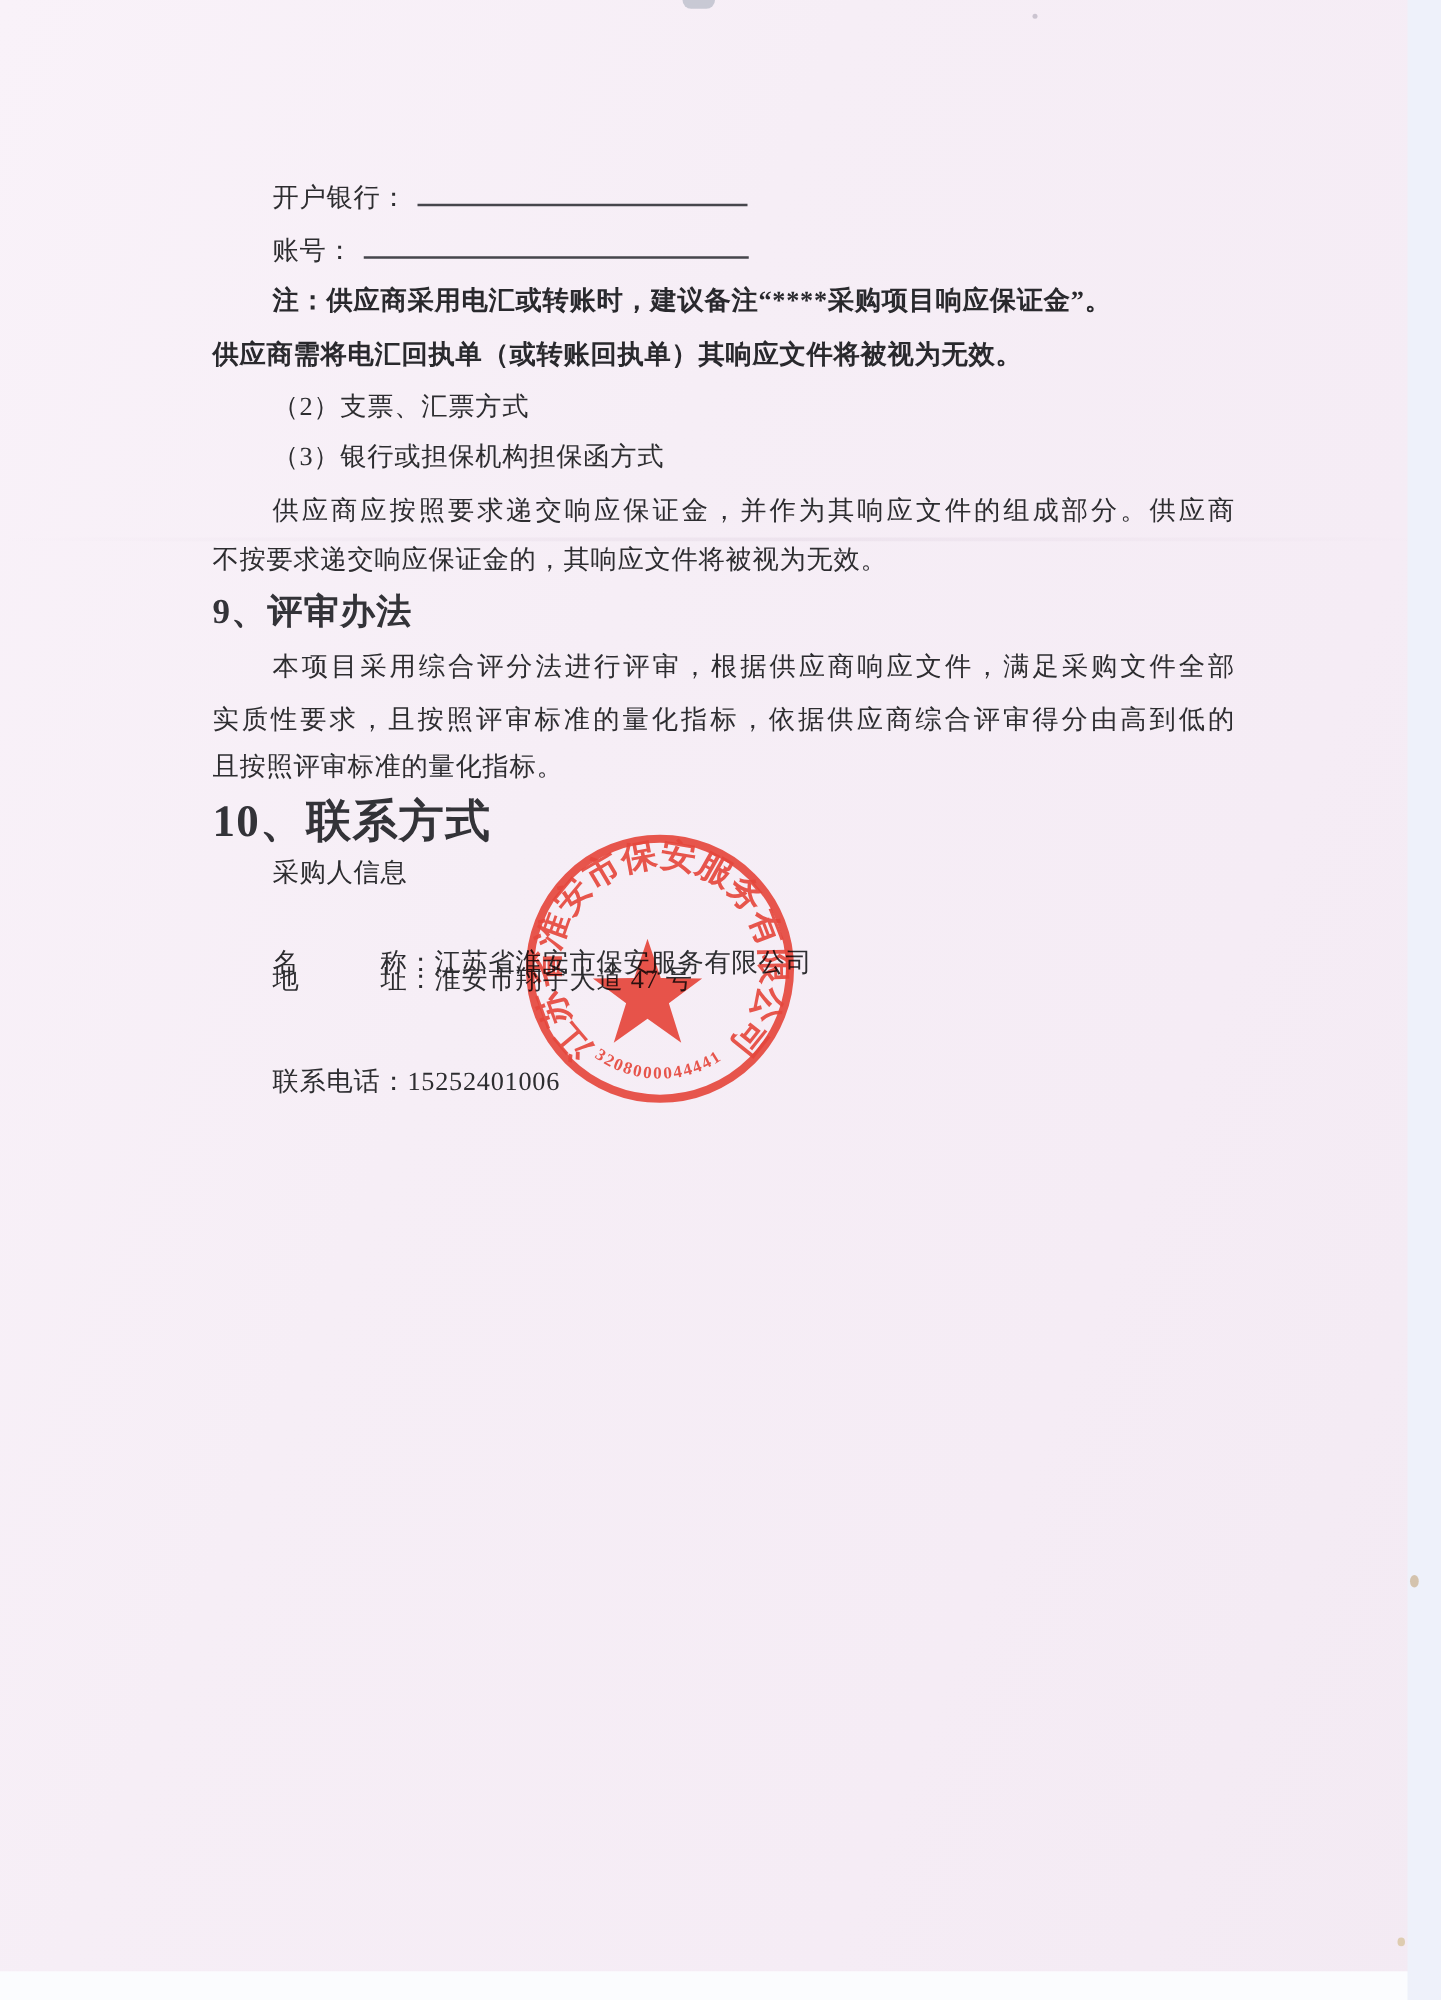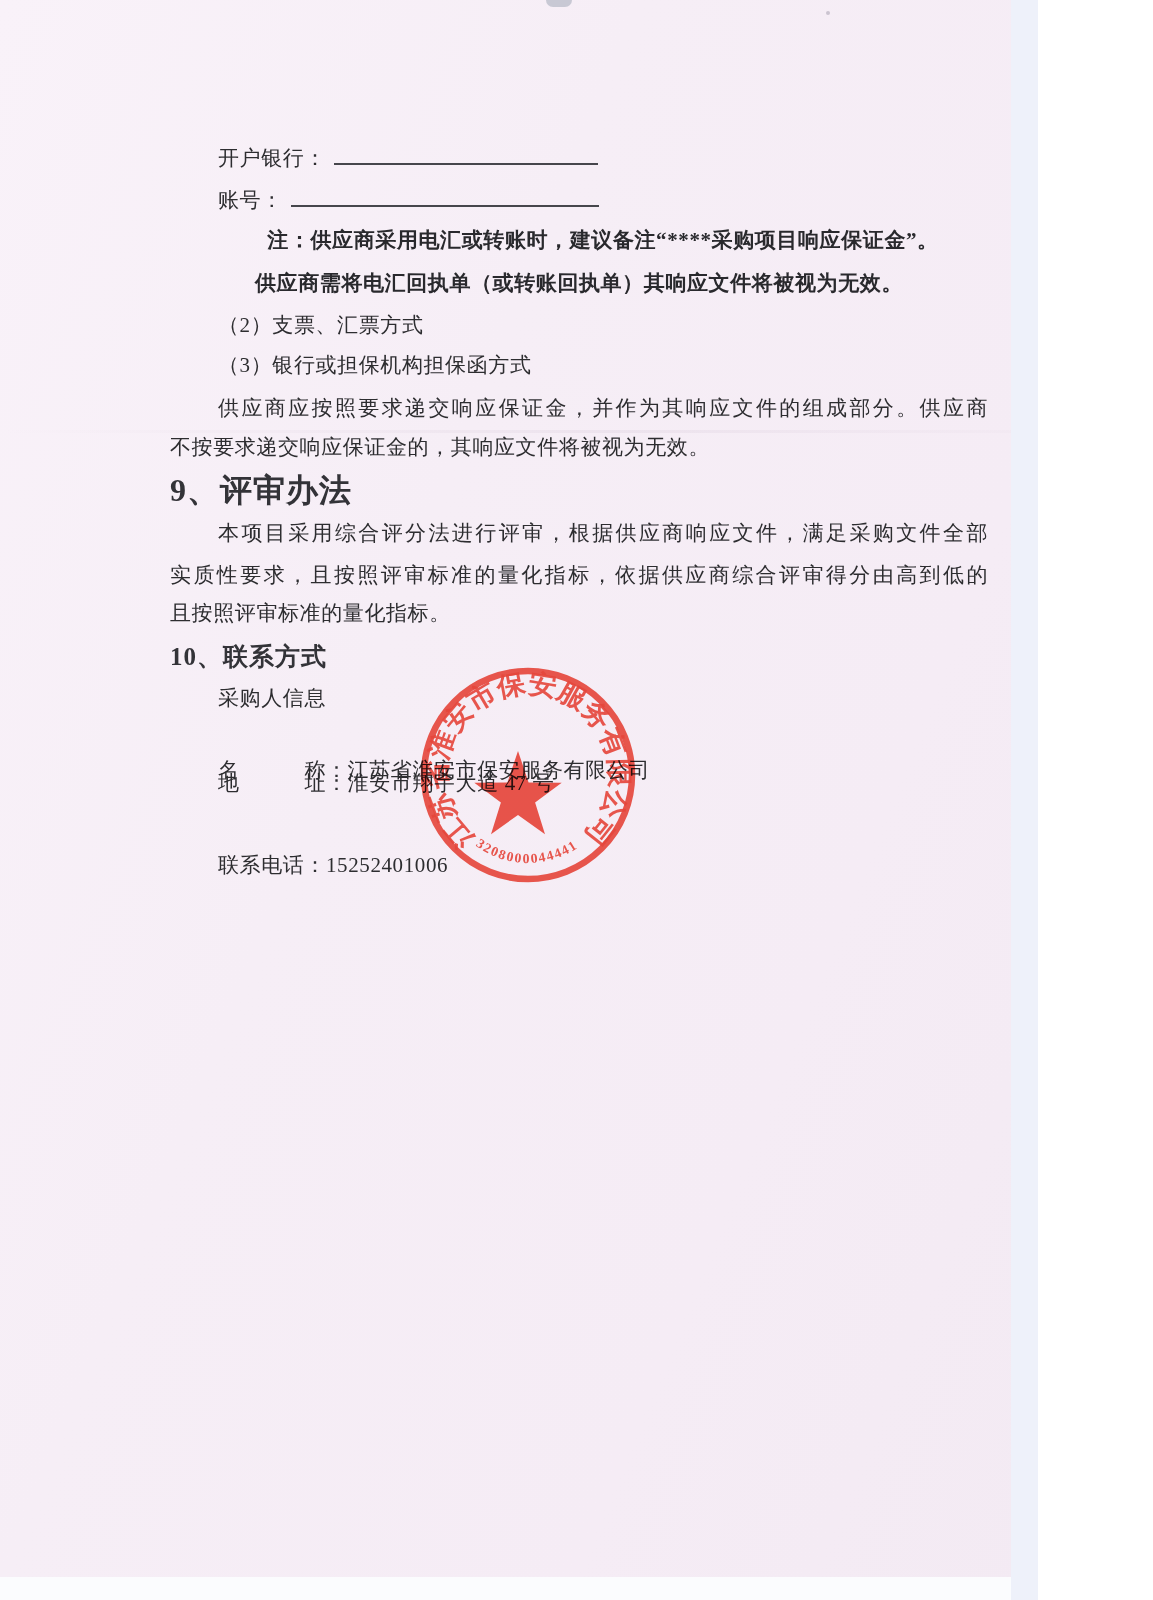--- a/index.html
+++ b/index.html
@@ -1,31 +1,31 @@
 <!DOCTYPE html>
 <html><head>
 <meta charset="utf-8">
 <style>
   html,body{margin:0;padding:0;background:#ffffff;}
   .page{
     position:relative;
-    width:1038px;height:1600px;
+    width:1153px;height:1600px;
     background:linear-gradient(112deg,#f9f2f9 0%,#f6eef6 38%,#f5ecf5 72%,#f3eaf3 100%);
     overflow:hidden;
     font-family:"Liberation Serif","DejaVu Serif",serif;
     color:#2d2d30;
   }
   .line{
     position:absolute;left:170px;width:818px;
     font-size:21px;line-height:30px;letter-spacing:0.6px;
   }
   .indent{left:218px;width:770px;}
-  .bold{font-weight:bold;color:#29292d;text-align:center;}
+  .bold{font-weight:bold;color:#29292d;}
   .just{text-align:justify;text-align-last:justify;}
-  .h{font-weight:bold;color:#333338;font-size:32px;line-height:34px;letter-spacing:1px;}
+  .h{font-weight:bold;color:#333338;font-size:28px;line-height:34px;letter-spacing:1px;}
   .uline{
     display:inline-block;border-bottom:2px solid #46464c;
     margin-left:8px;
   }
   .w264{width:264px;}
   .w308{width:308px;}
   .seal{
     position:absolute;left:410px;top:655px;width:236px;height:240px;
     mix-blend-mode:multiply;opacity:0.94;z-index:3;
   }
@@ -70,21 +70,21 @@
 
   <div class="line indent just" style="top:393px">供应商应按照要求递交响应保证金，并作为其响应文件的组成部分。供应商</div>
   <div class="line" style="top:432px">不按要求递交响应保证金的，其响应文件将被视为无效。</div>
 
   <div class="line h" style="top:473px">9、评审办法</div>
 
   <div class="line indent just" style="top:518px">本项目采用综合评分法进行评审，根据供应商响应文件，满足采购文件全部</div>
   <div class="line just" style="top:560px">实质性要求，且按照评审标准的量化指标，依据供应商综合评审得分由高到低的</div>
   <div class="line" style="top:598px">且按照评审标准的量化指标。</div>
 
-  <div class="line h" style="top:638px;font-size:25px;line-height:38px">10、联系方式</div>
+  <div class="line h" style="top:638px;font-size:36px;line-height:38px">10、联系方式</div>
 
   <div class="line indent" style="top:683px">采购人信息</div>
   <div class="line indent" style="top:755px">名　　　称：江苏省淮安市保安服务有限公司</div>
   <div class="line indent" style="top:768px">地　　　址：淮安市翔宇大道 47 号</div>
   <div class="line indent" style="top:850px">联系电话：15252401006</div>
 
   <svg class="seal" viewBox="0 0 236 240" preserveAspectRatio="none">
     <defs>
       <path id="sealTopArc" d="M 65.3 182.8 A 82 82 0 1 1 170.7 182.8" fill="none"></path>
       <path id="sealBottomArc" d="M 63.8 189.3 A 88 88 0 0 0 172.2 189.3" fill="none"></path>

